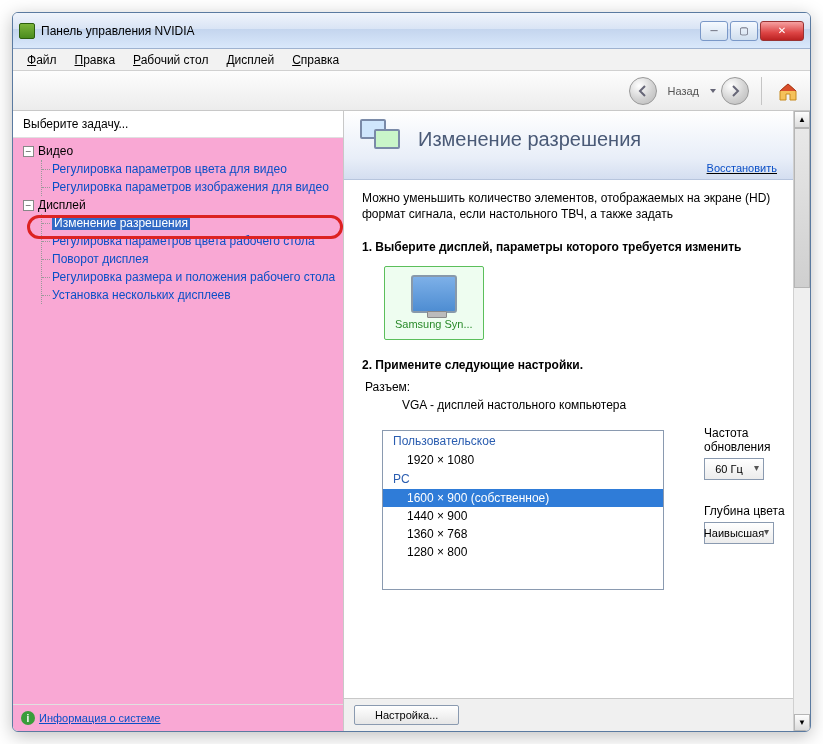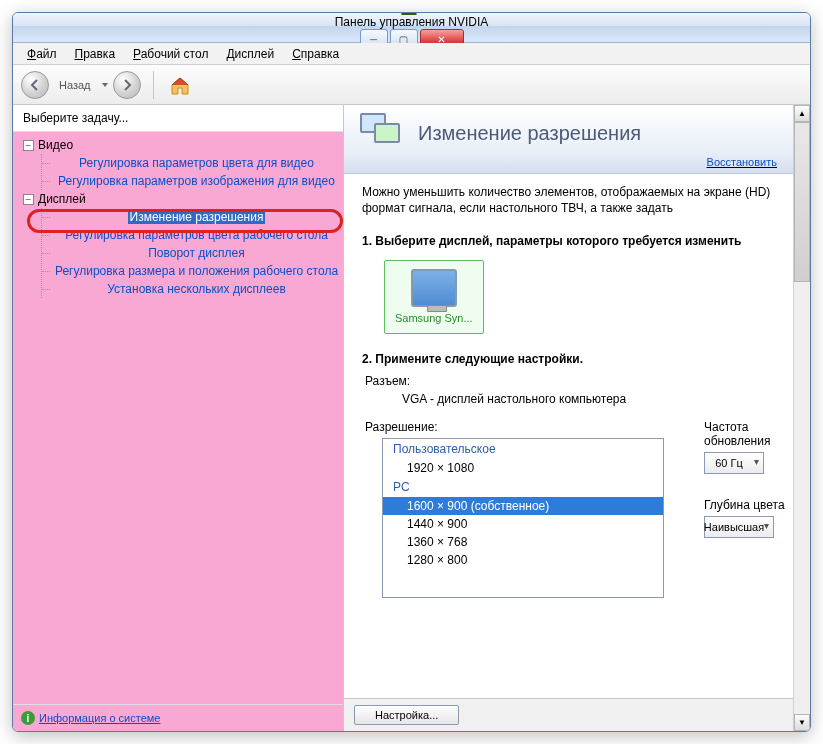--- a/index.html
+++ b/index.html
@@ -1,40 +1,40 @@
 <!DOCTYPE html>
 <html><head>
 <meta charset="utf-8">
 <style>
 * { box-sizing: border-box; margin: 0; padding: 0; }
 body { font-family: "Segoe UI", Tahoma, sans-serif; font-size: 12px; background: #fff; width: 823px; height: 744px; overflow: hidden; }
 .window { width: 799px; height: 720px; margin: 12px; border: 1px solid #5a7aa0; border-radius: 6px; background: #fff; box-shadow: 0 4px 18px rgba(0,0,0,0.25); display: flex; flex-direction: column; overflow: hidden; }
-.titlebar { height: 30px; background: linear-gradient(#f0f4fb,#d9e4f5 45%,#c4d5ee 46%,#d9e8fb); display: flex; align-items: center; padding: 0 6px; border-bottom: 1px solid #9eb2d0; flex-direction: column; }
+.titlebar { height: 36px; background: linear-gradient(#f0f4fb,#d9e4f5 45%,#c4d5ee 46%,#d9e8fb); display: flex; align-items: center; padding: 0 6px; border-bottom: 1px solid #9eb2d0; }
 .title-icon { width: 16px; height: 16px; background: linear-gradient(#7bb43b,#4a8c1e); border: 1px solid #2c5e0e; border-radius: 2px; margin-right: 6px; }
 .titlebar-text { flex: 1; font-size: 12px; color: #000; }
 .win-btns { display: flex; gap: 2px; }
 .win-btn { width: 28px; height: 20px; border: 1px solid #7a98c8; border-radius: 3px; background: linear-gradient(#f5f9ff,#d0deee); display: flex; align-items: center; justify-content: center; font-size: 10px; color: #445; cursor: pointer; }
 .win-btn.close { background: linear-gradient(#f6a1a1,#d44 60%,#b22); color: #fff; border-color: #933; width: 44px; }
 .menubar { height: 22px; background: #f2f2f2; border-bottom: 1px solid #d0d0d0; display: flex; align-items: center; padding: 0 6px; gap: 2px; }
 .menu-item { padding: 2px 8px; cursor: pointer; }
 .menu-item u { text-decoration: underline; }
-.toolbar { height: 40px; background: linear-gradient(#fdfdfd,#ececec); border-bottom: 1px solid #c8c8c8; display: flex; align-items: center; padding: 0 8px; gap: 4px; }
+.toolbar { height: 40px; background: linear-gradient(#fdfdfd,#ececec); border-bottom: 1px solid #c8c8c8; display: flex; align-items: center; padding: 0 8px; gap: 4px; justify-content: flex-end; }
 .nav-btn { width: 28px; height: 28px; border-radius: 50%; background: radial-gradient(circle at 35% 30%,#fff,#d2d2d2 55%,#b7b7b7); border: 1px solid #999; display: flex; align-items: center; justify-content: center; cursor: pointer; }
 .nav-label { font-size: 11px; color: #555; margin: 0 6px; }
 .tb-sep { width: 1px; height: 28px; background: #c5c5c5; margin: 0 8px; }
 .home-icon-wrap { width: 28px; height: 28px; display: flex; align-items: center; justify-content: center; }
 .body { flex: 1; display: flex; overflow: hidden; }
 .sidebar { width: 331px; border-right: 1px solid #c8c8c8; display: flex; flex-direction: column; background: #f9a8d4; }
 .task-label { padding: 6px 10px; font-size: 12px; background: #fff; }
 .tree { flex: 1; padding: 4px 2px 4px 10px; overflow: hidden; border-top: 1px solid #e0e0e0; }
 .tree ul { list-style: none; }
 .tree li { position: relative; padding-left: 0; line-height: 18px; }
 .exp { display: inline-block; width: 11px; height: 11px; border: 1px solid #888; background: #fff; text-align: center; line-height: 9px; font-size: 10px; margin-right: 4px; cursor: pointer; color: #555; }
 .cat-label { color: #000; }
-.tree .children { margin-left: 18px; border-left: 1px dotted #999; text-align: center; }
+.tree .children { margin-left: 18px; border-left: 1px dotted #999; }
 .tree .leaf { padding-left: 10px; position: relative; white-space: nowrap; }
 .tree .leaf::before { content: ""; position: absolute; left: 0; top: 9px; width: 8px; border-top: 1px dotted #999; }
 .tree a { color: #0a4fc7; text-decoration: none; cursor: pointer; }
 .tree a.selected { background: #316ac5; color: #fff; padding: 0 2px; }
 .highlight-ring { position: absolute; border: 3px solid #d22; border-radius: 14px; pointer-events: none; }
 .status-link { border-top: 1px solid #e0e0e0; padding: 6px 8px; display: flex; align-items: center; gap: 4px; }
 .status-link a { color: #0a4fc7; font-size: 11px; text-decoration: underline; }
 .info-icon { width: 14px; height: 14px; border-radius: 50%; background: #3a9d3a; color: #fff; font-size: 10px; display: flex; align-items: center; justify-content: center; font-weight: bold; }
 .content { flex: 1; display: flex; flex-direction: column; overflow: hidden; }
 .header-band { background: linear-gradient(#fff,#e8eef8 70%,#d4def0); border-bottom: 1px solid #b7c5dd; padding: 8px 16px 4px 16px; position: relative; }
@@ -168,21 +168,20 @@
           <div class="monitor-img"></div>
           <span>Samsung Syn...</span>
         </div>
 
         <div class="sect-title">2. Примените следующие настройки.</div>
         <div class="indent label">Разъем:</div>
         <div class="indent" style="margin-left:40px; margin-bottom:14px;">VGA - дисплей настольного компьютера</div>
 
         <div class="settings-row">
           <div class="settings-left">
-            <div class="indent label">Разрешение:</div>
             <div class="res-list">
               <div class="group">Пользовательское</div>
               <div class="opt">1920 × 1080</div>
               <div class="group">PC</div>
               <div class="opt sel">1600 × 900 (собственное)</div>
               <div class="opt">1440 × 900</div>
               <div class="opt">1360 × 768</div>
               <div class="opt">1280 × 800</div>
             </div>
           </div>

